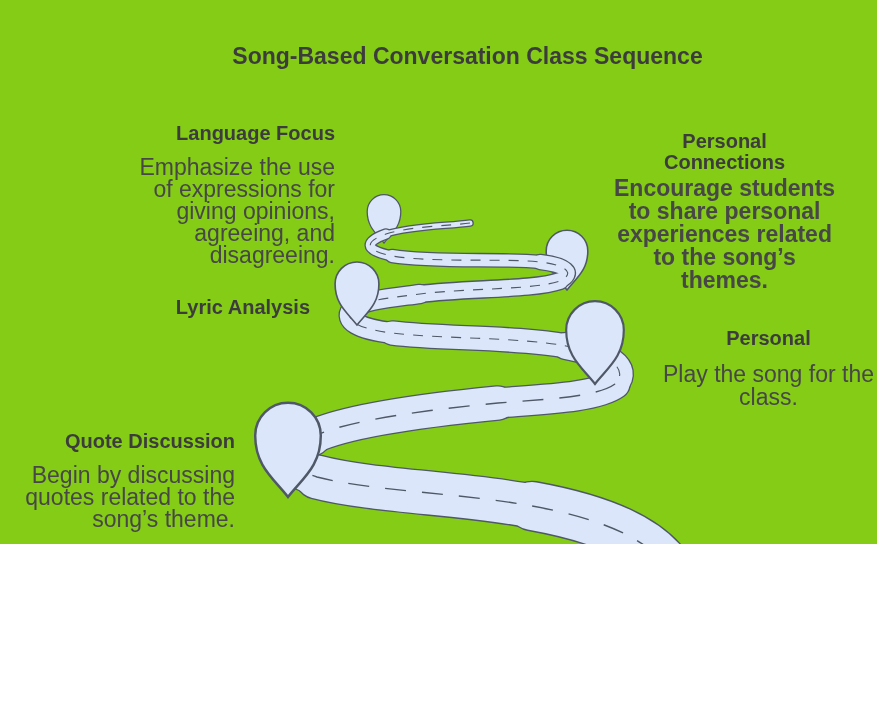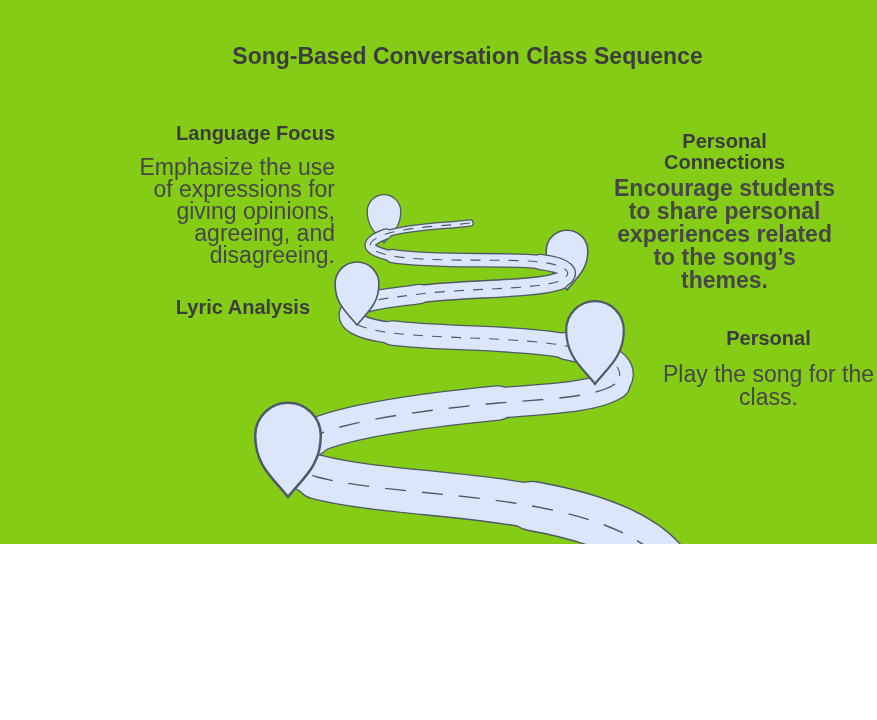--- a/index.html
+++ b/index.html
@@ -142,20 +142,24 @@
 giving opinions,
 agreeing, and
 disagreeing.</div>
   </div>
 
   <div class="step step-lyric-analysis align-right">
     <div class="step-heading">Lyric Analysis</div>
   </div>
 
   <div class="step step-quote-discussion align-right">
+    <div class="step-heading">Quote Discussion</div>
+    <div class="step-body">Begin by discussing
+quotes related to the
+song’s theme.</div>
   </div>
 
   <div class="step step-personal-connections align-left">
     <div class="step-heading">Personal
 Connections</div>
     <div class="step-body">Encourage students
 to share personal
 experiences related
 to the song’s
 themes.</div>

